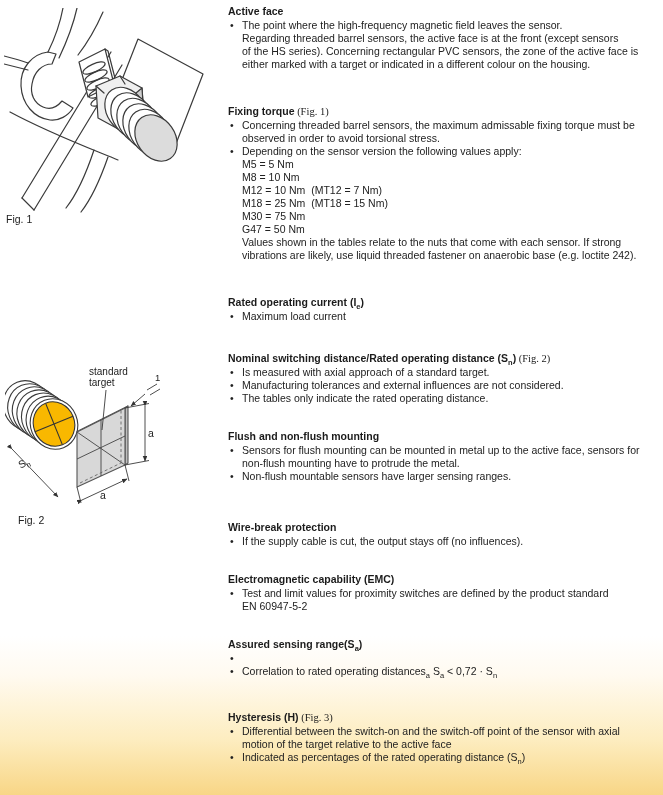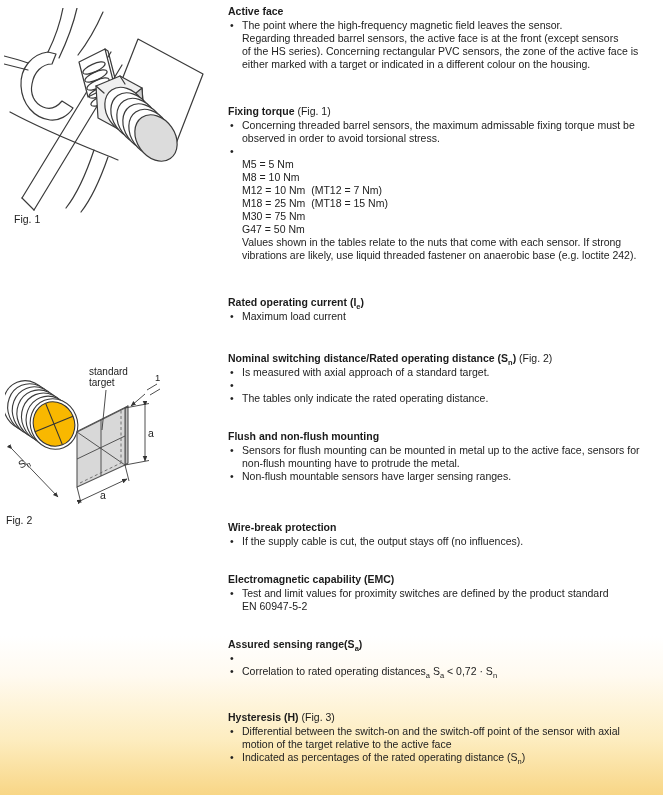--- a/index.html
+++ b/index.html
@@ -5,21 +5,21 @@
   html,body{margin:0;padding:0;}
   body{
     width:663px;height:795px;position:relative;overflow:hidden;
     background:linear-gradient(180deg,#ffffff 0%,#ffffff 80%,#fffaf0 85%,#fdedc0 93%,#f8d686 100%);
     font-family:"Liberation Sans",sans-serif;color:#222;
   }
   .figlabel{position:absolute;font-size:10.5px;color:#222;}
   .textcol{position:absolute;left:228px;top:0;width:440px;height:100%;}
   .sec{position:absolute;left:0;width:440px;}
   .sec h3{font-size:10.5px;line-height:13px;margin:0 0 1px 0;font-weight:bold;color:#1b1b1b;}
-  .sec h3 .hs{font-weight:normal;}
+  .sec h3 .hs{font-weight:normal;font-family:Liberation Serif, serif;}
   .item{display:flex;font-size:10.5px;line-height:13px;}
   .dot{flex:none;width:14px;padding-left:2px;box-sizing:border-box;}
   .item.bulleted .dot::before{content:"\2022";}
   .it{white-space:pre-wrap;}
   sub{font-size:7.5px;line-height:0;}
   svg{position:absolute;}
   svg text{font-family:"Liberation Sans",sans-serif;fill:#222;}
 </style>
 </head>
 <body>
@@ -71,21 +71,21 @@
     <g>
       <ellipse cx="122" cy="102.5" rx="19" ry="25" transform="rotate(-35 122 102.5)" fill="#ffffff"></ellipse>
       <ellipse cx="128" cy="108" rx="19" ry="25" transform="rotate(-35 128 108)" fill="#ffffff"></ellipse>
       <ellipse cx="134" cy="113.5" rx="19" ry="25" transform="rotate(-35 134 113.5)" fill="#ffffff"></ellipse>
       <ellipse cx="140" cy="119" rx="19" ry="25" transform="rotate(-35 140 119)" fill="#ffffff"></ellipse>
       <ellipse cx="146" cy="124.5" rx="19" ry="25" transform="rotate(-35 146 124.5)" fill="#ffffff"></ellipse>
       <ellipse cx="152" cy="130" rx="19" ry="25" transform="rotate(-35 152 130)" fill="#DCDCDC"></ellipse>
     </g>
   </g>
 </svg>
-<div class="figlabel" style="left:14px;top:213px">Fig. 1</div>
+<div class="figlabel" style="left:6px;top:213px">Fig. 1</div>
 
 <svg style="left:5px;top:360px" width="215" height="152" viewBox="0 0 215 152">
   <defs>
     <marker id="ah" markerWidth="7" markerHeight="6" refX="5.5" refY="2.5" orient="auto">
       <path d="M0,0 L6,2.5 L0,5 Z" fill="#333"></path>
     </marker>
   </defs>
   <g fill="none" stroke="#3a3a3a" stroke-width="1.1" stroke-linejoin="round">
 
     <g>
@@ -140,21 +140,21 @@
       <line x1="140" y1="34" x2="126" y2="46" marker-end="url(#ah)"></line>
     </g>
   </g>
   <text x="84" y="15" font-size="10">standard</text>
   <text x="84" y="26" font-size="10">target</text>
   <text x="13" y="106" font-size="10.5" transform="rotate(-26 20 102)"><tspan>S</tspan><tspan dy="2.5" font-size="7.5">n</tspan></text>
   <text x="143" y="77" font-size="10.5">a</text>
   <text x="95" y="139" font-size="10.5">a</text>
   <text x="150" y="21" font-size="9.5">1</text>
 </svg>
-<div class="figlabel" style="left:6px;top:514px">Fig. 2</div>
+<div class="figlabel" style="left:18px;top:514px">Fig. 2</div>
 
 <div class="textcol">
 
   <section class="sec" style="top:5px">
     <h3><span class="hb">Active face</span><span class="hs"></span></h3>
     <div class="item bulleted">
         <span class="dot"></span>
         <span class="it">The point where the high-frequency magnetic field leaves the sensor.
 Regarding threaded barrel sensors, the active face is at the front (except sensors
 of the HS series). Concerning rectangular PVC sensors, the zone of the active face is
@@ -164,20 +164,21 @@
 
   <section class="sec" style="top:105px">
     <h3><span class="hb">Fixing torque</span><span class="hs"> (Fig. 1)</span></h3>
     <div class="item bulleted">
         <span class="dot"></span>
         <span class="it">Concerning threaded barrel sensors, the maximum admissable fixing torque must be
 observed in order to avoid torsional stress.</span>
       </div>
     <div class="item bulleted">
         <span class="dot"></span>
+        <span class="it">Depending on the sensor version the following values apply:</span>
       </div>
     <div class="item">
         <span class="dot"></span>
         <span class="it">M5 = 5 Nm</span>
       </div>
     <div class="item">
         <span class="dot"></span>
         <span class="it">M8 = 10 Nm</span>
       </div>
     <div class="item">
@@ -212,20 +213,21 @@
   </section>
 
   <section class="sec" style="top:352px">
     <h3><span class="hb">Nominal switching distance/Rated operating distance (S<sub>n</sub>)</span><span class="hs"> (Fig. 2)</span></h3>
     <div class="item bulleted">
         <span class="dot"></span>
         <span class="it">Is measured with axial approach of a standard target.</span>
       </div>
     <div class="item bulleted">
         <span class="dot"></span>
+        <span class="it">Manufacturing tolerances and external influences are not considered.</span>
       </div>
     <div class="item bulleted">
         <span class="dot"></span>
         <span class="it">The tables only indicate the rated operating distance.</span>
       </div>
   </section>
 
   <section class="sec" style="top:430px">
     <h3><span class="hb">Flush and non-flush mounting</span><span class="hs"></span></h3>
     <div class="item bulleted">

